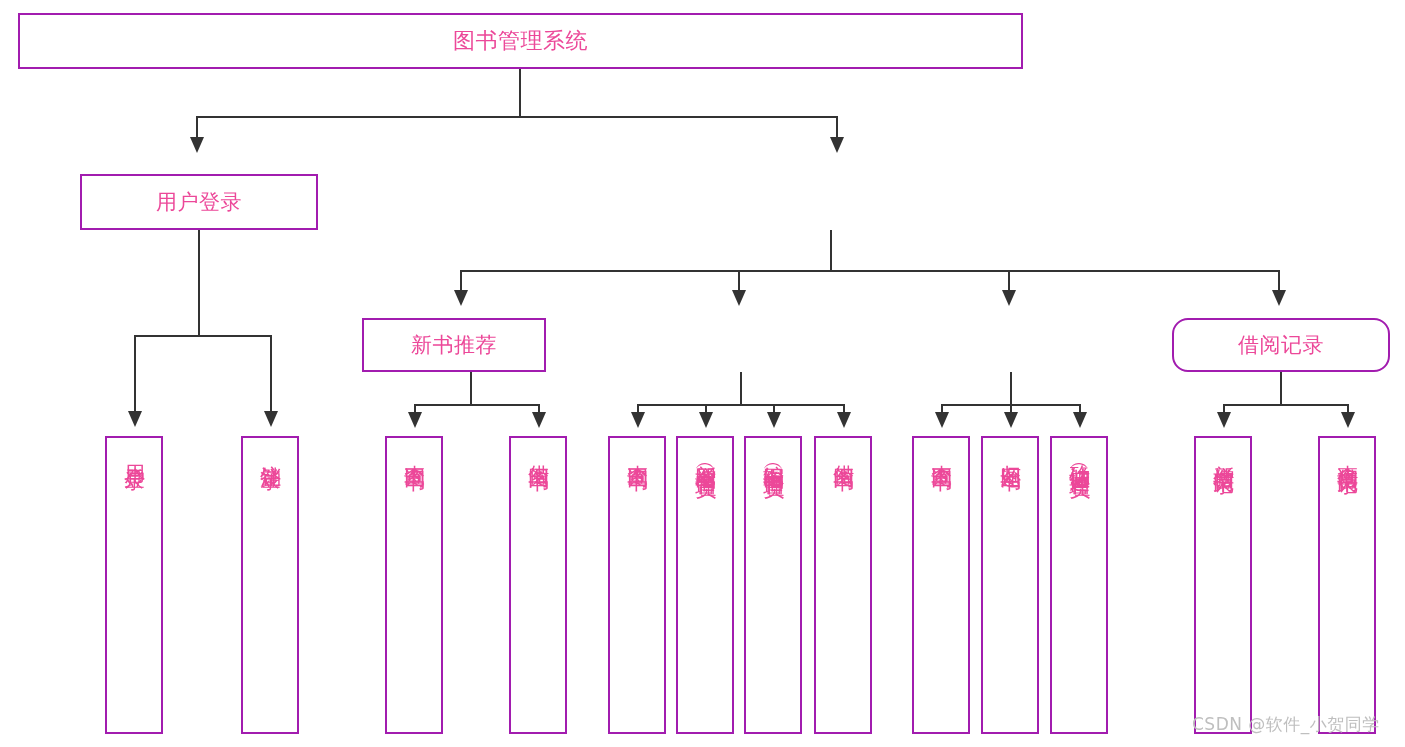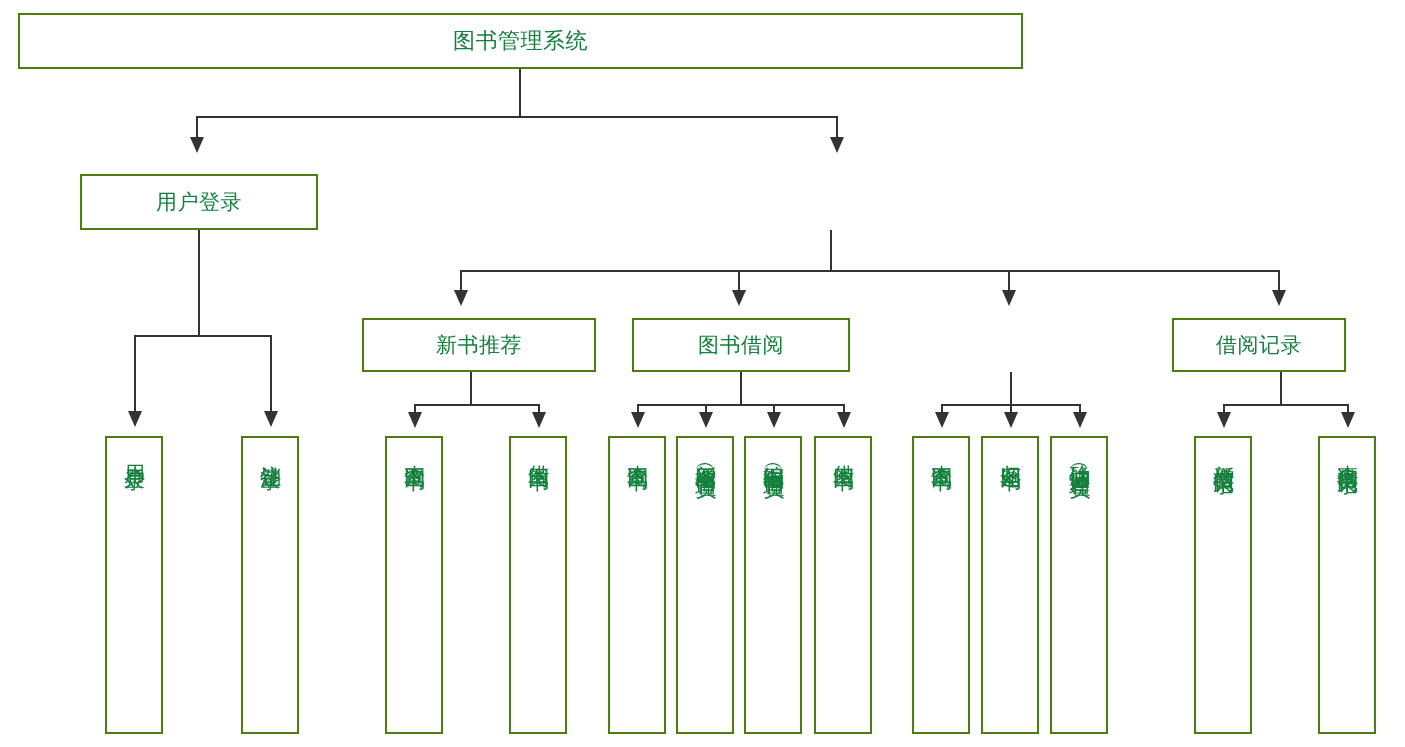--- a/index.html
+++ b/index.html
@@ -16,25 +16,25 @@
     width: 1405px;
     height: 747px;
     background: #ffffff;
     overflow: hidden;
   }
   
   .node {
     position: absolute;
     box-sizing: border-box;
     background: #ffffff;
-    border: 2px solid #4d7c0f;
+    border: 2px solid #a21caf;
     display: flex;
     align-items: center;
     justify-content: center;
-    color: #15803d;
+    color: #ec4899;
   }
   .node .label {
     font-size: 21px;
     line-height: 1.25;
     letter-spacing: 0.5px;
     white-space: nowrap;
     text-align: center;
   }
   .node.root .label { font-size: 22px; }
   .node.lvl1 .label { font-size: 21px; }
@@ -113,27 +113,24 @@
   <div class="conn h" style="left:460px; top:270px; width:820px; height:2px;"></div>
   <div class="conn v" style="left:460px; top:270px; width:2px; height:22px;"></div>
   <div class="conn v" style="left:738px; top:270px; width:2px; height:22px;"></div>
   <div class="conn v" style="left:1008px; top:270px; width:2px; height:22px;"></div>
   <div class="conn v" style="left:1278px; top:270px; width:2px; height:22px;"></div>
   <div class="arrow" style="left:454px; top:290px;"></div>
   <div class="arrow" style="left:732px; top:290px;"></div>
   <div class="arrow" style="left:1002px; top:290px;"></div>
   <div class="arrow" style="left:1272px; top:290px;"></div>
 
-  <div class="node lvl2" style="left:362px; top:318px; width:234px; height:54px;">
+  <div class="node lvl2" style="left:362px; top:318px; width:184px; height:54px;">
     <span class="label">新书推荐</span>
   </div>
-  <div class="node lvl2" style="left:632px; top:318px; width:218px; height:54px;">
-    <span class="label">图书借阅</span>
-  </div>
-  <div class="node lvl2" style="left:1172px; top:318px; width:174px; height:54px;">
+  <div class="node lvl2" style="left:1172px; top:318px; width:218px; height:54px;border-radius:16px;">
     <span class="label">借阅记录</span>
   </div>
 
   <div class="conn v" style="left:470px; top:372px; width:2px; height:33px;"></div>
   <div class="conn h" style="left:414px; top:404px; width:126px; height:2px;"></div>
   <div class="conn v" style="left:414px; top:404px; width:2px; height:10px;"></div>
   <div class="conn v" style="left:538px; top:404px; width:2px; height:10px;"></div>
   <div class="arrow" style="left:408px; top:412px;"></div>
   <div class="arrow" style="left:532px; top:412px;"></div>
 
@@ -201,14 +198,15 @@
     <span class="label">确认归还（管理员）</span>
   </div>
 
   <div class="node leaf" style="left:1194px; top:436px; width:58px; height:298px;">
     <span class="label">新增借阅记录</span>
   </div>
   <div class="node leaf" style="left:1318px; top:436px; width:58px; height:298px;">
     <span class="label">查询借阅记录</span>
   </div>
 
+  <div id="watermark" style="left:1192px; top:713px;">CSDN @软件_小贺同学</div>
 
 </div>
 
 </body></html>

